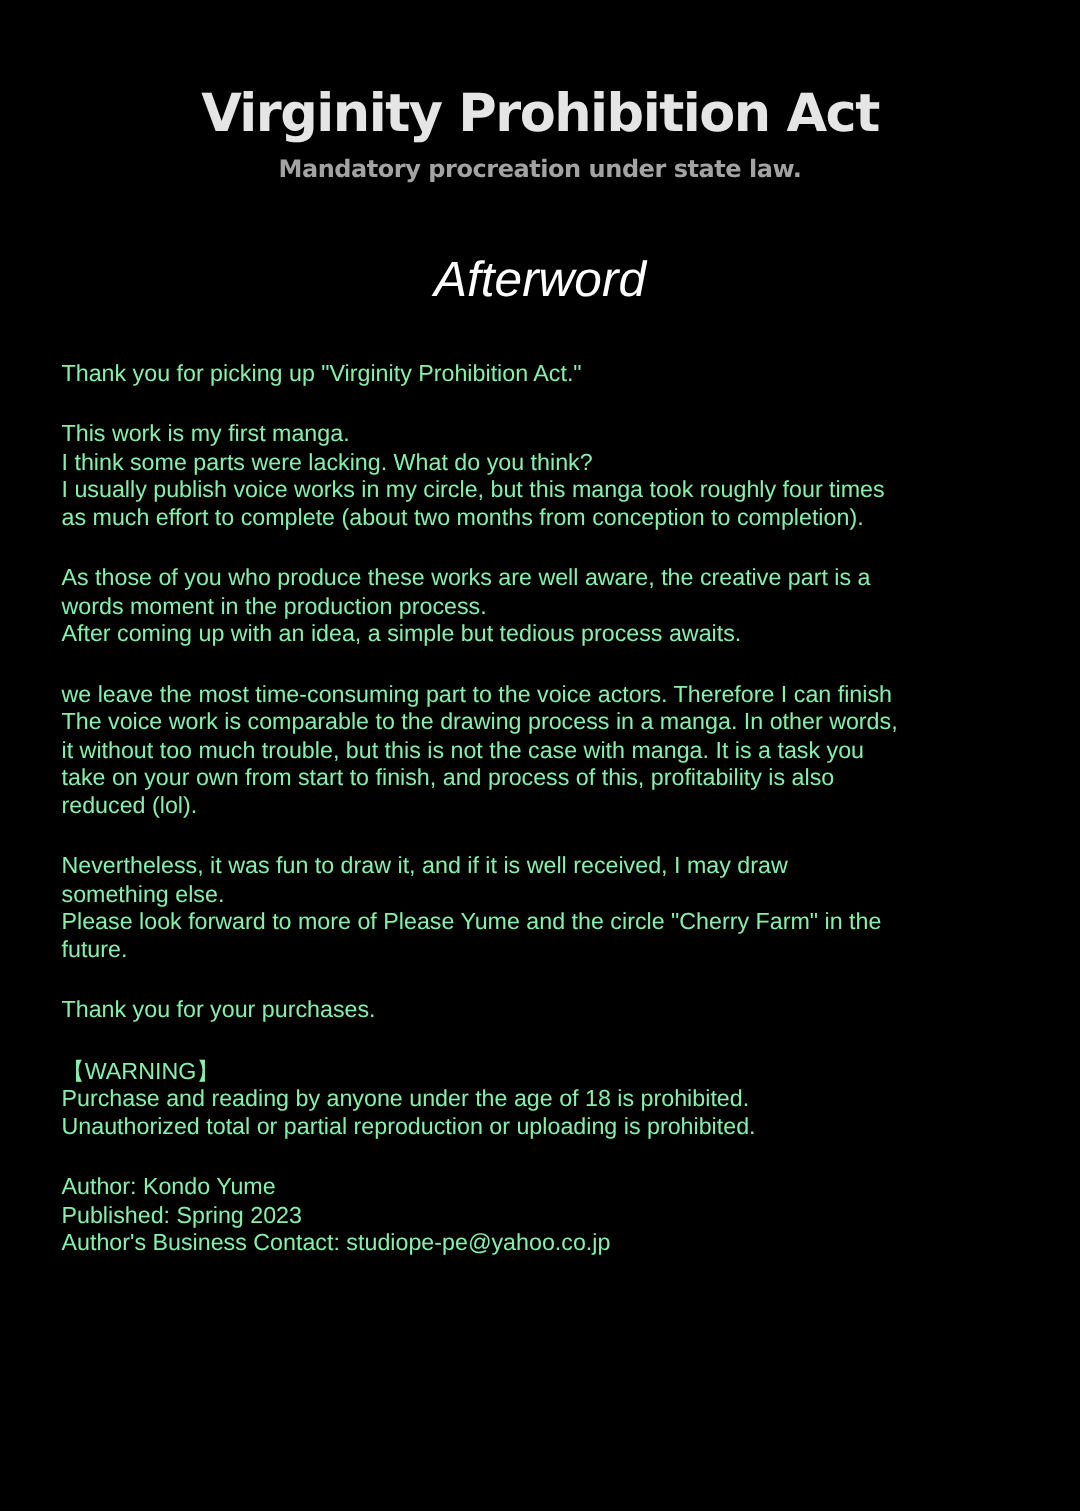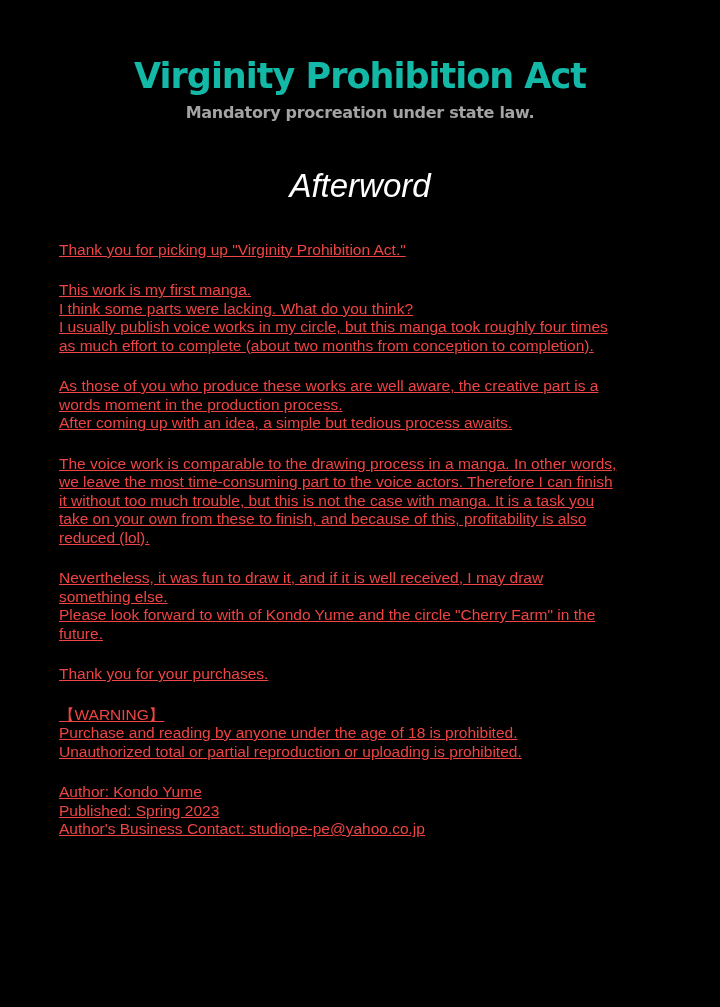--- a/index.html
+++ b/index.html
@@ -15,21 +15,21 @@
     overflow: hidden;
     font-family: "Liberation Sans", sans-serif;
     box-sizing: border-box;
     padding-top: 56px;
   }
   .title-block {
     text-align: center;
   }
   .work-title {
     margin: 0;
-    color: #14b8a6;
+    color: #e5e5e5;
     font-family: "DejaVu Sans", sans-serif;
     font-weight: 700;
     font-size: 35px;
     letter-spacing: -1px;
     line-height: 1.15;
   }
   .work-subtitle {
     margin-top: 7px;
     color: #a3a3a3;
     font-family: "DejaVu Sans", sans-serif;
@@ -42,26 +42,25 @@
     text-align: center;
     color: #ffffff;
     font-family: "Liberation Sans", sans-serif;
     font-weight: 400;
     font-size: 33px;
     line-height: 1.1;
     font-style: italic;
   }
   .body-text {
     margin-top: 36px;
-    padding-left: 59px;
+    padding-left: 41px;
     padding-right: 80px;
-    color: #ef4444;
+    color: #86efac;
     font-size: 15.5px;
     line-height: 18.5px;
-    text-decoration: underline;
   }
   .para {
     margin: 0 0 22px 0;
   }
   .line {
     white-space: pre-wrap;
   }
 </style>
 </head>
 <body>
@@ -83,30 +82,30 @@
         <div class="line">I think some parts were lacking. What do you think?</div>
         <div class="line">I usually publish voice works in my circle, but this manga took roughly four times</div>
         <div class="line">as much effort to complete (about two months from conception to completion).</div>
       </div>
       <div class="para">
         <div class="line">As those of you who produce these works are well aware, the creative part is a</div>
         <div class="line">words moment in the production process.</div>
         <div class="line">After coming up with an idea, a simple but tedious process awaits.</div>
       </div>
       <div class="para">
+        <div class="line">we leave the most time-consuming part to the voice actors. Therefore I can finish</div>
         <div class="line">The voice work is comparable to the drawing process in a manga. In other words,</div>
-        <div class="line">we leave the most time-consuming part to the voice actors. Therefore I can finish</div>
         <div class="line">it without too much trouble, but this is not the case with manga. It is a task you</div>
-        <div class="line">take on your own from these to finish, and because of this, profitability is also</div>
+        <div class="line">take on your own from start to finish, and process of this, profitability is also</div>
         <div class="line">reduced (lol).</div>
       </div>
       <div class="para">
         <div class="line">Nevertheless, it was fun to draw it, and if it is well received, I may draw</div>
         <div class="line">something else.</div>
-        <div class="line">Please look forward to with of Kondo Yume and the circle "Cherry Farm" in the</div>
+        <div class="line">Please look forward to more of Please Yume and the circle "Cherry Farm" in the</div>
         <div class="line">future.</div>
       </div>
       <div class="para">
         <div class="line">Thank you for your purchases.</div>
       </div>
       <div class="para">
         <div class="line">【WARNING】</div>
         <div class="line">Purchase and reading by anyone under the age of 18 is prohibited.</div>
         <div class="line">Unauthorized total or partial reproduction or uploading is prohibited.</div>
       </div>

